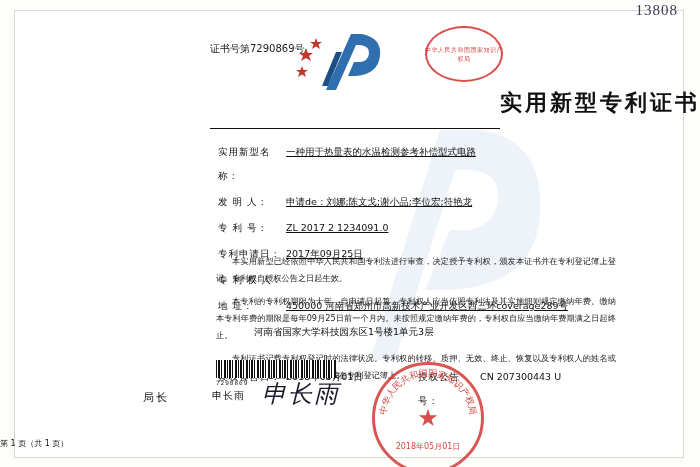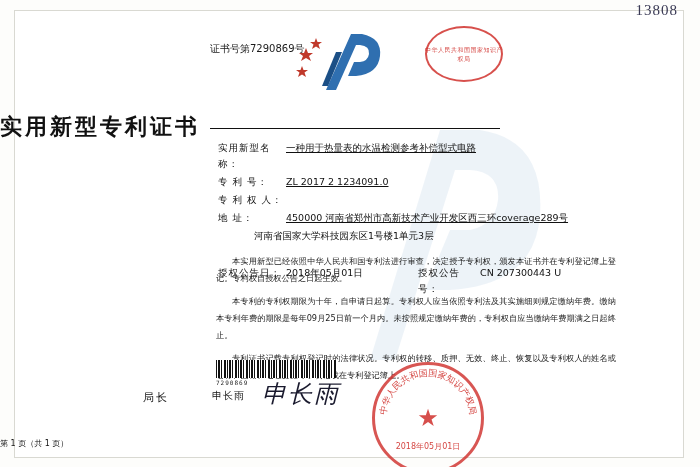--- a/index.html
+++ b/index.html
@@ -91,22 +91,22 @@
     position: absolute;
     left: 296px;
     top: 30px;
     width: 90px;
     height: 62px;
   }
   .doc-title {
     position: absolute;
     left: 0;
     right: 0;
-    top: 112px;
-    text-align: left;
+    top: 88px;
+    text-align: right;
     font-family: "DejaVu Sans", sans-serif;
     font-weight: bold;
     font-size: 22px;
     letter-spacing: 3px;
     color: #111;
   }
   .title-rule {
     position: absolute;
     left: 210px;
     top: 128px;
@@ -115,21 +115,21 @@
     background: #111;
   }
   .fields {
     position: absolute;
     left: 218px;
     top: 140px;
     width: 440px;
     font-family: "DejaVu Sans", sans-serif;
     font-size: 9.5px;
     color: #111;
-    line-height: 16px;
+    line-height: 24px;
   }
   .frow {
     display: flex;
     margin-bottom: 2px;
   }
   .flabel {
     width: 68px;
     flex: none;
     letter-spacing: 1px;
   }
@@ -305,22 +305,30 @@
 
   <div class="doc-title">实用新型专利证书</div>
   <div class="title-rule"></div>
 
   <div class="fields">
     <div class="frow">
       <div class="flabel">实用新型名称：</div>
       <div class="fvalue">一种用于热量表的水温检测参考补偿型式电路</div>
     </div>
     <div class="frow">
+      <div class="flabel">发 明 人：</div>
+      <div class="fvalue">申请de：刘娜;陈文戈;谢小品;李位宏;符艳龙</div>
+    </div>
+    <div class="frow">
       <div class="flabel">专 利 号：</div>
       <div class="fvalue">ZL 2017 2 1234091.0</div>
+    </div>
+    <div class="frow">
+      <div class="flabel">专利申请日：</div>
+      <div class="fvalue">2017年09月25日</div>
     </div>
     <div class="frow">
       <div class="flabel">专 利 权 人：</div>
     </div>
     <div class="frow">
       <div class="flabel">地       址：</div>
       <div class="fvalue">450000 河南省郑州市高新技术产业开发区西三环coverage289号</div>
     </div>
     <div class="fsub">河南省国家大学科技园东区1号楼1单元3层</div>
 

